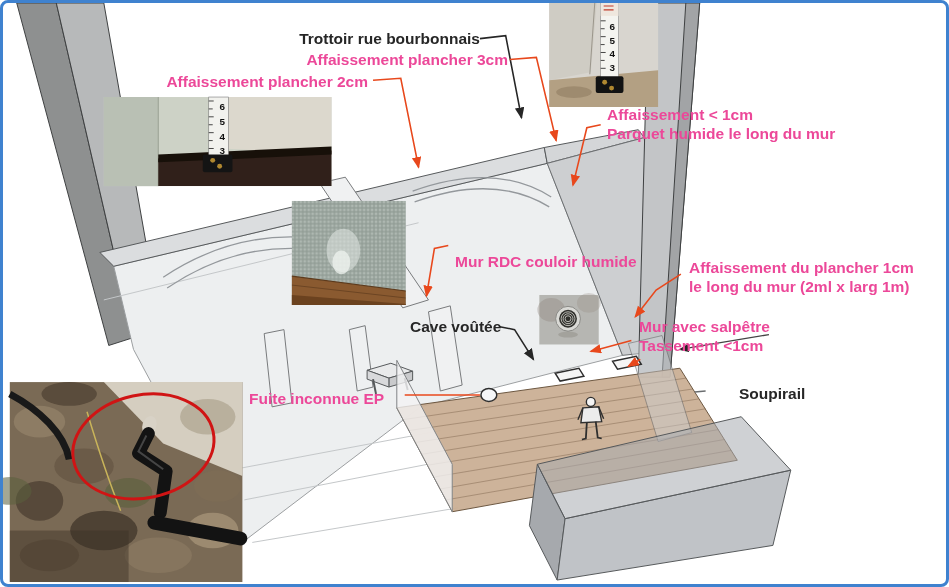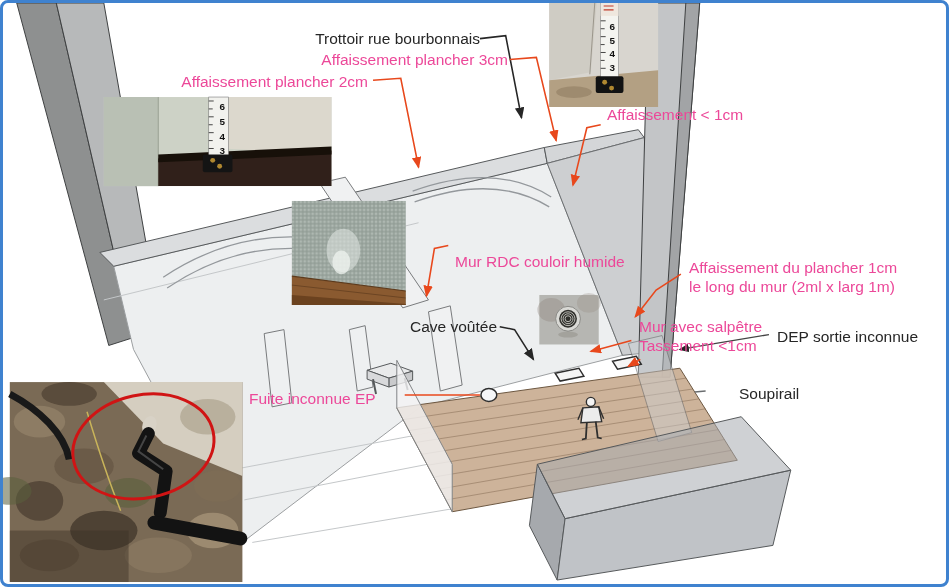--- a/index.html
+++ b/index.html
@@ -9,21 +9,21 @@
     box-sizing:border-box;
     border:3px solid #3f82cf;
     border-radius:8px;
     background:#ffffff;
     overflow:hidden;
     font-family:"Liberation Sans", sans-serif;
   }
   svg{position:absolute;left:0;top:0;}
   .lbl{
     position:absolute;
-    font-weight:400;
+    font-weight:700;
     font-size:15.5px;
     line-height:19px;
     white-space:nowrap;
     letter-spacing:0;
   }
   .lbl.orange{color:#ec4899;}
   .lbl.black{color:#262626;}
 </style>
 </head>
 <body>
@@ -239,35 +239,35 @@
 </svg>
 
 <div class="lbl black" style="top:26px; right:466px;">Trottoir rue bourbonnais</div>
 
 <div class="lbl orange" style="top:47px; right:438px;">Affaissement plancher 3cm</div>
 
 <div class="lbl orange" style="top:69px; right:578px;">Affaissement plancher 2cm</div>
 
 <div class="lbl orange" style="top:102px; left:604px;">
   <div>Affaissement &lt; 1cm</div>
+  <div>Parquet humide le long du mur</div>
 </div>
 
 <div class="lbl orange" style="top:249px; left:452px;">Mur RDC couloir humide</div>
 
 <div class="lbl orange" style="top:255px; left:686px;">
   <div>Affaissement du plancher 1cm</div>
   <div>le long du mur (2ml x larg 1m)</div>
 </div>
 
 <div class="lbl orange" style="top:314px; left:636px;">
   <div>Mur avec salpêtre</div>
   <div>Tassement &lt;1cm</div>
 </div>
 
 <div class="lbl orange" style="top:386px; left:246px;">Fuite inconnue EP</div>
 
 <div class="lbl black" style="top:314px; left:407px;">Cave voûtée</div>
 
-<div class="lbl black" style="top:324px; left:774px;">DEP sortie inconnue</div>
 
 <div class="lbl black" style="top:381px; left:736px;">Soupirail</div>
 
 </div>
 
 </body></html>

